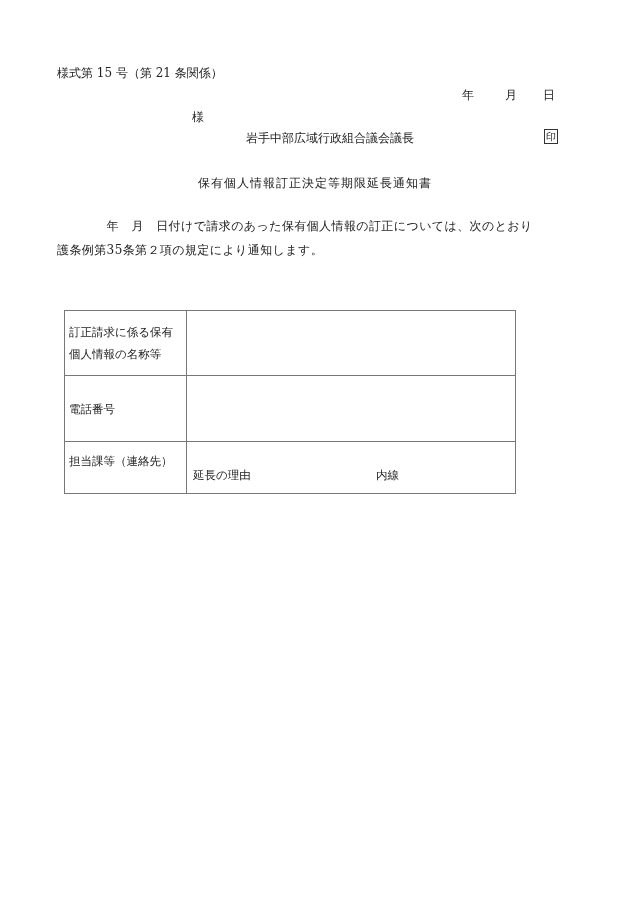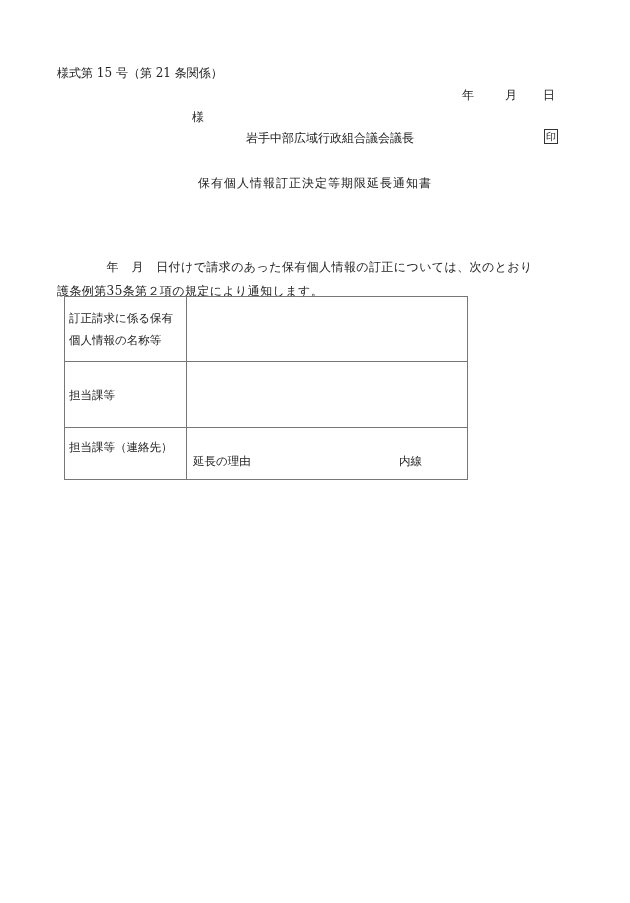--- a/index.html
+++ b/index.html
@@ -10,37 +10,37 @@
   }
   .abs { position: absolute; white-space: nowrap; line-height: 14px; }
   .form-no { left: 57px; top: 66px; }
   .date-y { left: 462px; top: 88px; }
   .date-m { left: 505px; top: 88px; }
   .date-d { left: 543px; top: 88px; }
   .sama { left: 192px; top: 110px; }
   .chair { left: 246px; top: 131px; }
   .seal { left: 544px; top: 129px; width: 12px; height: 13px; border: 1px solid #333; font-size: 10px; line-height: 13px; text-align: center; }
   .title { left: 0; width: 630px; text-align: center; top: 176px; letter-spacing: 1px; }
-  .body-text { left: 57px; top: 214px; width: 520px; white-space: normal; line-height: 24px; letter-spacing: 0.4px; margin-top: 41px; }
+  .body-text { left: 57px; top: 214px; width: 520px; white-space: normal; line-height: 24px; letter-spacing: 0.4px; }
   .body-text span { display: block; white-space: nowrap; }
   table.info {
-    position: absolute; left: 64px; top: 296px; width: 404px;
+    position: absolute; left: 64px; top: 310px; width: 452px;
     border-collapse: collapse; font-size: 11.5px;
   }
   table.info td { border: 1px solid #777; vertical-align: middle; padding: 0 0 0 4px; }
   td.label { width: 117px; line-height: 22px; }
   .r1 td { height: 64px; }
   .r2 td { height: 41px; }
   .r3 td { height: 65px; }
   .r4 td { height: 43px; }
   .period { padding-left: 44px; }
   .period span { display: inline-block; }
   .contact { position: relative; }
   .contact .tel { position: absolute; left: 6px; top: 26px; }
-  .contact .ext { position: absolute; left: 189px; top: 26px; margin-left: 23px; }
+  .contact .ext { position: absolute; left: 189px; top: 26px; }
 </style>
 </head>
 <body>
 
 <div class="abs form-no">様式第 15 号（第 21 条関係）</div>
 <div class="abs date-y">年</div>
 <div class="abs date-m">月</div>
 <div class="abs date-d">日</div>
 <div class="abs sama">様</div>
 <div class="abs chair">岩手中部広域行政組合議会議長</div>
@@ -56,21 +56,21 @@
 <table class="info">
   <tbody>
       <tr class="r1">
     <td class="label">
       <div>訂正請求に係る保有</div>
       <div>個人情報の名称等</div>
     </td>
     <td></td>
   </tr>
   <tr class="r3">
-    <td class="label">担当課等</td>
+    <td class="label">電話番号</td>
     <td></td>
   </tr>
   <tr class="r4">
     <td class="label" style="vertical-align:top;padding-top:8px;">担当課等（連絡先）</td>
     <td class="contact">
       <span class="tel">延長の理由</span>
       <span class="ext">内線</span>
     </td>
   </tr>
 </tbody>

